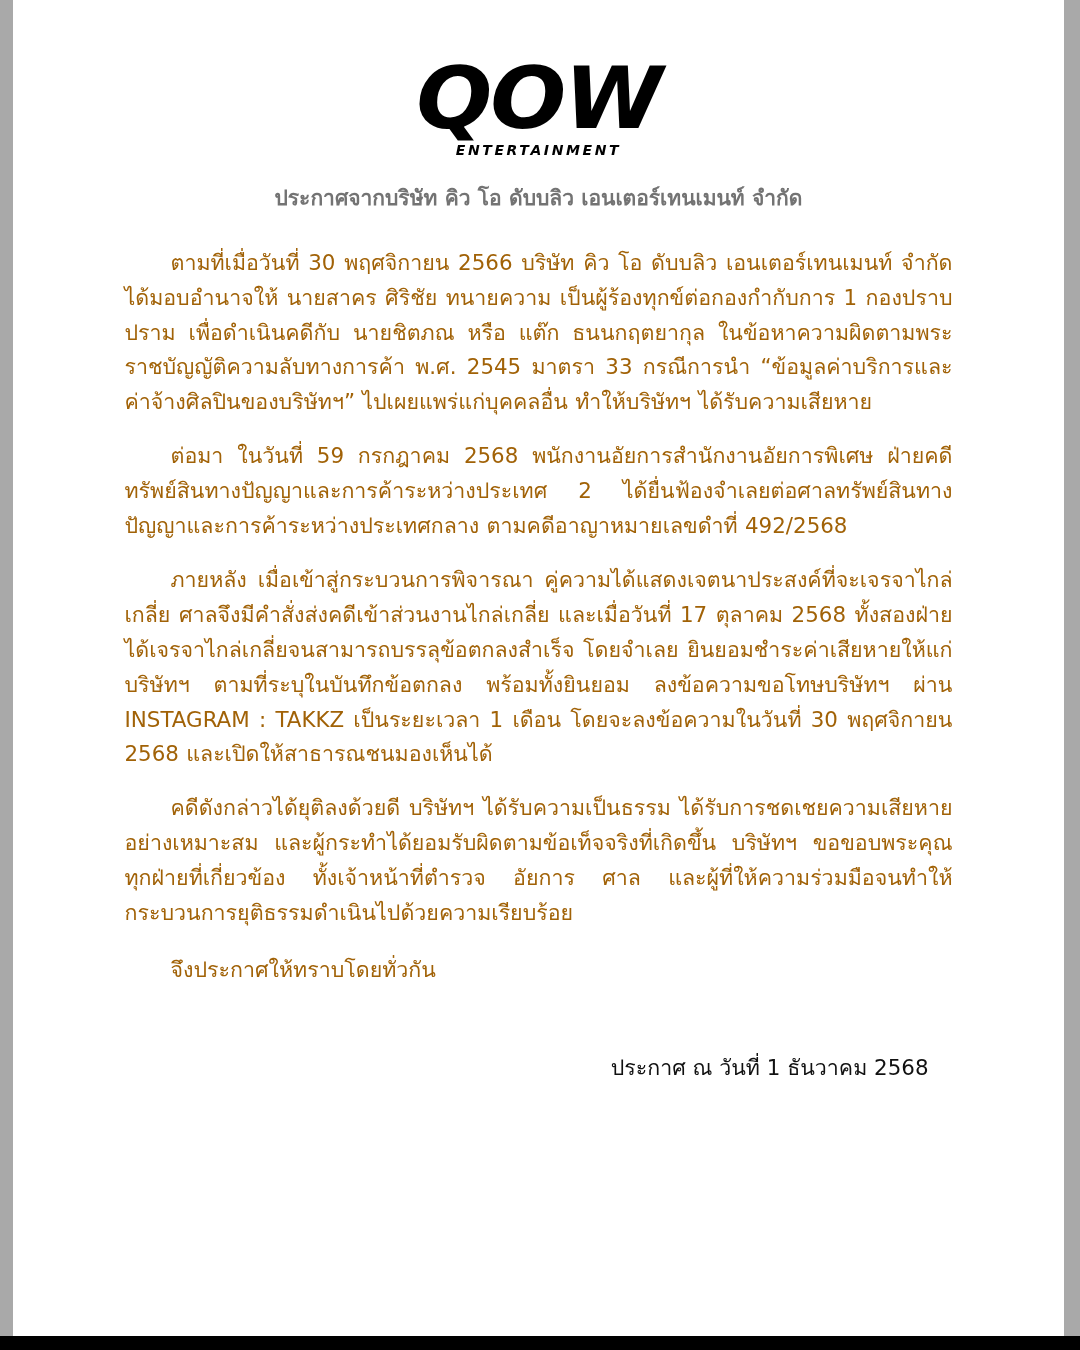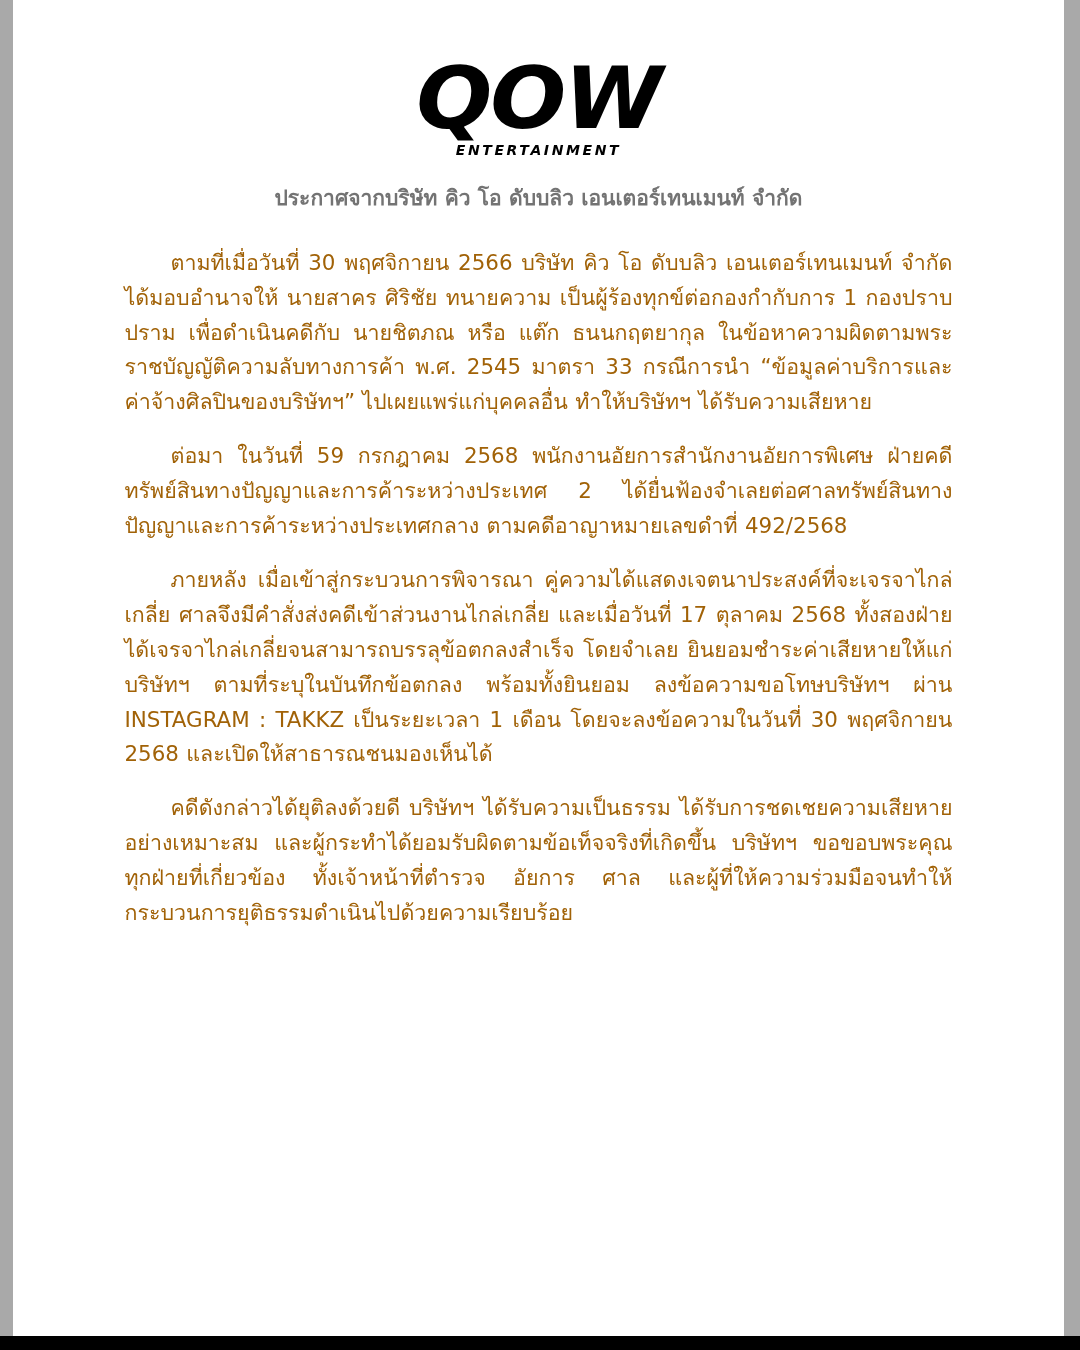--- a/index.html
+++ b/index.html
@@ -168,17 +168,21 @@
 
     <div class="title-block">
       <span class="title-line">ประกาศจากบริษัท คิว โอ ดับบลิว เอนเตอร์เทนเมนท์ จำกัด</span>
     </div>
 
     <div class="body-block">
       <p class="para">ตามที่เมื่อวันที่ 30 พฤศจิกายน 2566 บริษัท คิว โอ ดับบลิว เอนเตอร์เทนเมนท์ จำกัด ได้มอบอำนาจให้ นายสาคร ศิริชัย ทนายความ เป็นผู้ร้องทุกข์ต่อกองกำกับการ 1 กองปราบปราม เพื่อดำเนินคดีกับ นายชิตภณ หรือ แต๊ก ธนนกฤตยากุล ในข้อหาความผิดตามพระราชบัญญัติความลับทางการค้า พ.ศ. 2545 มาตรา 33 กรณีการนำ “ข้อมูลค่าบริการและค่าจ้างศิลปินของบริษัทฯ” ไปเผยแพร่แก่บุคคลอื่น ทำให้บริษัทฯ ได้รับความเสียหาย</p>
       <p class="para">ต่อมา ในวันที่ 59 กรกฎาคม 2568 พนักงานอัยการสำนักงานอัยการพิเศษ ฝ่ายคดีทรัพย์สินทางปัญญาและการค้าระหว่างประเทศ 2 ได้ยื่นฟ้องจำเลยต่อศาลทรัพย์สินทางปัญญาและการค้าระหว่างประเทศกลาง ตามคดีอาญาหมายเลขดำที่ 492/2568</p>
       <p class="para">ภายหลัง  เมื่อเข้าสู่กระบวนการพิจารณา  คู่ความได้แสดงเจตนาประสงค์ที่จะเจรจาไกล่เกลี่ย ศาลจึงมีคำสั่งส่งคดีเข้าส่วนงานไกล่เกลี่ย และเมื่อวันที่ 17 ตุลาคม 2568 ทั้งสองฝ่ายได้เจรจาไกล่เกลี่ยจนสามารถบรรลุข้อตกลงสำเร็จ โดยจำเลย ยินยอมชำระค่าเสียหายให้แก่บริษัทฯ ตามที่ระบุในบันทึกข้อตกลง พร้อมทั้งยินยอม ลงข้อความขอโทษบริษัทฯ ผ่าน INSTAGRAM : TAKKZ เป็นระยะเวลา 1 เดือน โดยจะลงข้อความในวันที่ 30 พฤศจิกายน 2568 และเปิดให้สาธารณชนมองเห็นได้</p>
       <p class="para last-para">คดีดังกล่าวได้ยุติลงด้วยดี บริษัทฯ ได้รับความเป็นธรรม ได้รับการชดเชยความเสียหายอย่างเหมาะสม  และผู้กระทำได้ยอมรับผิดตามข้อเท็จจริงที่เกิดขึ้น  บริษัทฯ  ขอขอบพระคุณทุกฝ่ายที่เกี่ยวข้อง ทั้งเจ้าหน้าที่ตำรวจ  อัยการ  ศาล  และผู้ที่ให้ความร่วมมือจนทำให้กระบวนการยุติธรรมดำเนินไปด้วยความเรียบร้อย</p>
+      <p class="para closing">จึงประกาศให้ทราบโดยทั่วกัน</p>
     </div>
 
+    <div class="date-block">
+      <span class="date-line">ประกาศ ณ วันที่ 1 ธันวาคม 2568</span>
+    </div>
 
   </div>
 </div>
 
 </body></html>

